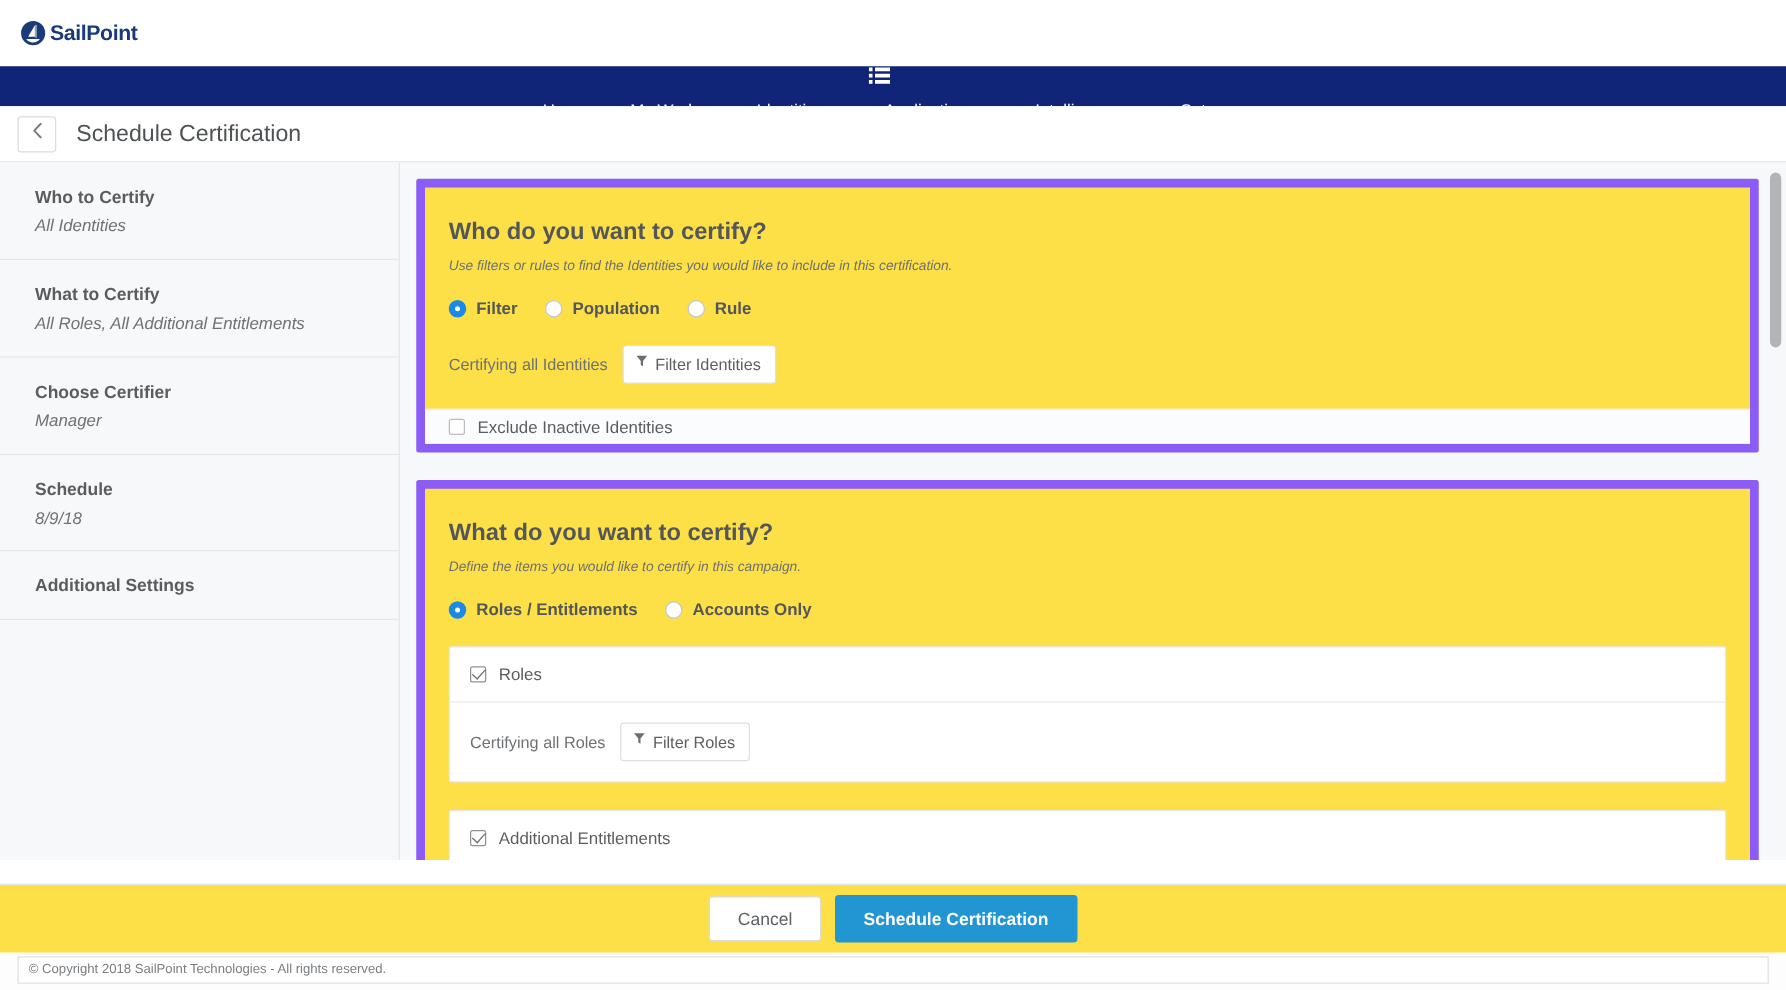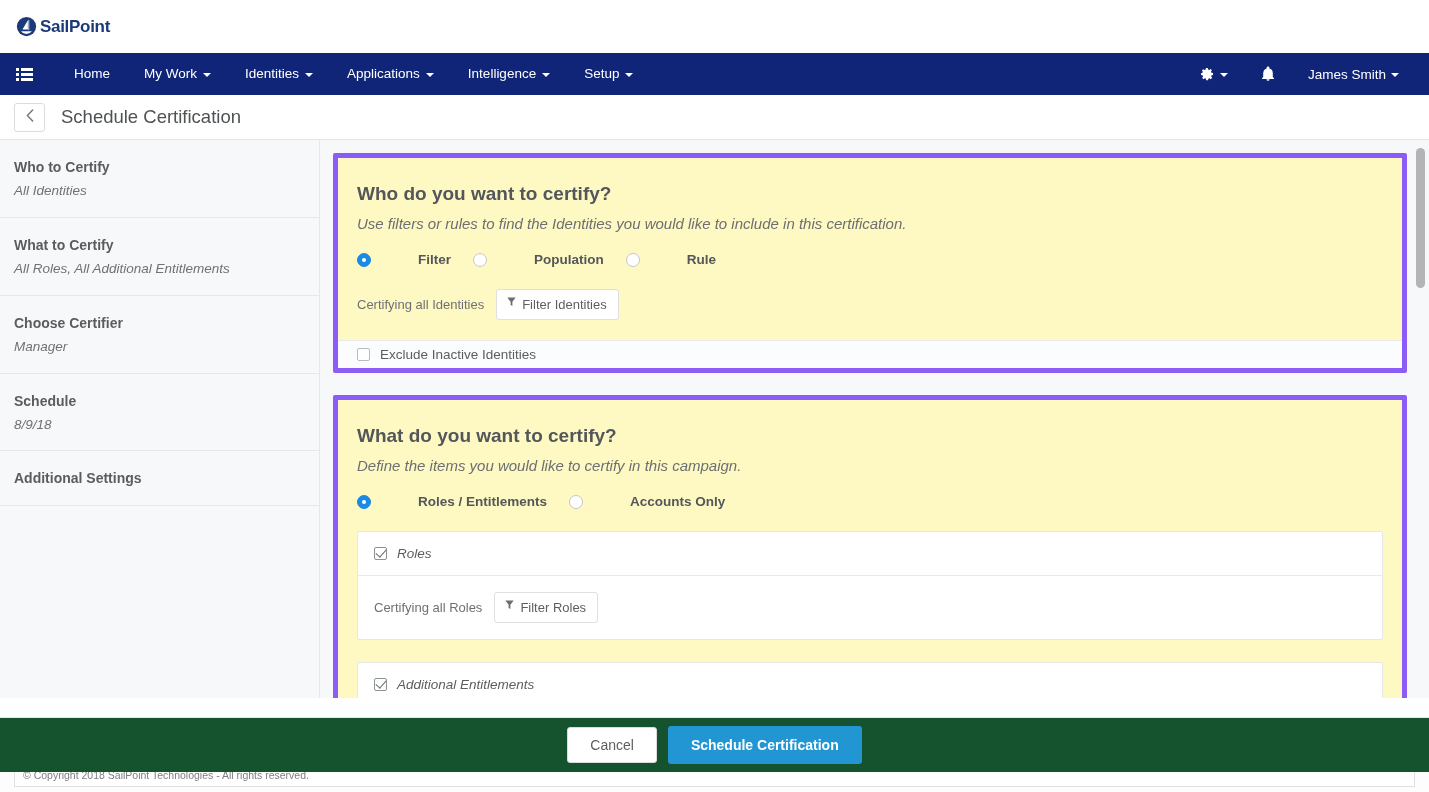--- a/index.html
+++ b/index.html
@@ -30,26 +30,27 @@
   .logo-text {
     font-size: 17px;
     font-weight: bold;
     color: #1b3a7a;
     letter-spacing: -0.3px;
     line-height: 1;
   }
 
   
   .navbar {
-    height: 42px;
+    height: 32px;
     background: #102578;
     display: flex;
     align-items: center;
     padding: 0 14px 0 13px;
     color: #ffffff;
+    flex-direction: column;
   }
   .nav-hamburger {
     width: 22px; height: 22px;
     display: flex; align-items: center; justify-content: center;
     margin-right: 22px;
     cursor: pointer;
   }
   .nav-items { display: flex; align-items: center; gap: 0; }
   .nav-item {
     font-size: 13.5px;
@@ -118,21 +119,21 @@
   }
 
   .sidebar {
     width: 320px;
     background: #f7f8f9;
     border-right: 1px solid #e6e7e9;
     flex: none;
     padding-top: 0;
   }
   .side-item {
-    padding: 17px 14px 16px 14px;
+    padding: 17px 14px 16px 28px;
     border-bottom: 1px solid #e6e7e9;
     cursor: pointer;
   }
   .side-item:first-child { border-top: none; }
   .side-title {
     font-size: 14px;
     font-weight: bold;
     color: #5a5d60;
     line-height: 1.45;
   }
@@ -145,35 +146,35 @@
   }
 
   .main {
     flex: 1;
     padding: 13px 22px 0 13px;
     overflow: hidden;
     position: relative;
   }
 
   .card {
-    background: #fef9c3;
-    border: 5px solid #8b5cf6;
+    background: #fde047;
+    border: 7px solid #8b5cf6;
     border-radius: 2px;
     margin-bottom: 22px;
   }
   .card-pad { padding: 25px 19px 20px 19px; }
 
   .card-h2 {
     font-size: 19px;
     font-weight: bold;
     color: #53565a;
     margin-bottom: 10px;
   }
   .card-desc {
-    font-size: 15px;
+    font-size: 11px;
     font-style: italic;
     color: #6c6f72;
     margin-bottom: 20px;
   }
 
   .radio-row { display: flex; align-items: center; gap: 0; margin-bottom: 22px; }
   .radio-opt {
     display: flex; align-items: center; gap: 8px;
     margin-right: 22px;
     cursor: pointer;
@@ -195,21 +196,20 @@
     position: absolute;
     left: 4px; top: 4px;
     width: 4px; height: 4px;
     border-radius: 50%;
     background: #ffffff;
   }
   .radio-label {
     font-size: 13.5px;
     font-weight: bold;
     color: #54575a;
-    margin-left: 39px;
   }
 
   .filter-row { display: flex; align-items: center; gap: 12px; }
   .filter-note { font-size: 13px; color: #6e7174; }
   .btn-filter {
     border: 1px solid #dddfe1;
     background: #fff;
     border-radius: 3px;
     font-size: 13px;
     color: #5c5f62;
@@ -251,37 +251,36 @@
   
   .inner-panel {
     border: 1px solid #e5e7e9;
     border-radius: 2px;
     margin-top: 4px;
     background: #fff;
   }
   .inner-head {
     padding: 14px 16px;
     border-bottom: 1px solid #e8eaec;
-    font-style: italic;
   }
   .inner-body {
     padding: 16px 16px;
     display: flex;
     align-items: center;
     gap: 12px;
   }
   .inner-gap { height: 18px; }
 
   
   .footer {
     position: absolute;
     left: 0; right: 0;
-    bottom: 20px;
+    bottom: 30px;
     height: 55px;
-    background: #14532d;
+    background: #fde047;
     border-top: 1px solid #e6e7e9;
     display: flex;
     align-items: center;
     justify-content: center;
     gap: 11px;
     z-index: 5;
   }
   .btn-cancel {
     border: 1px solid #d9dbdd;
     background: #fff;

